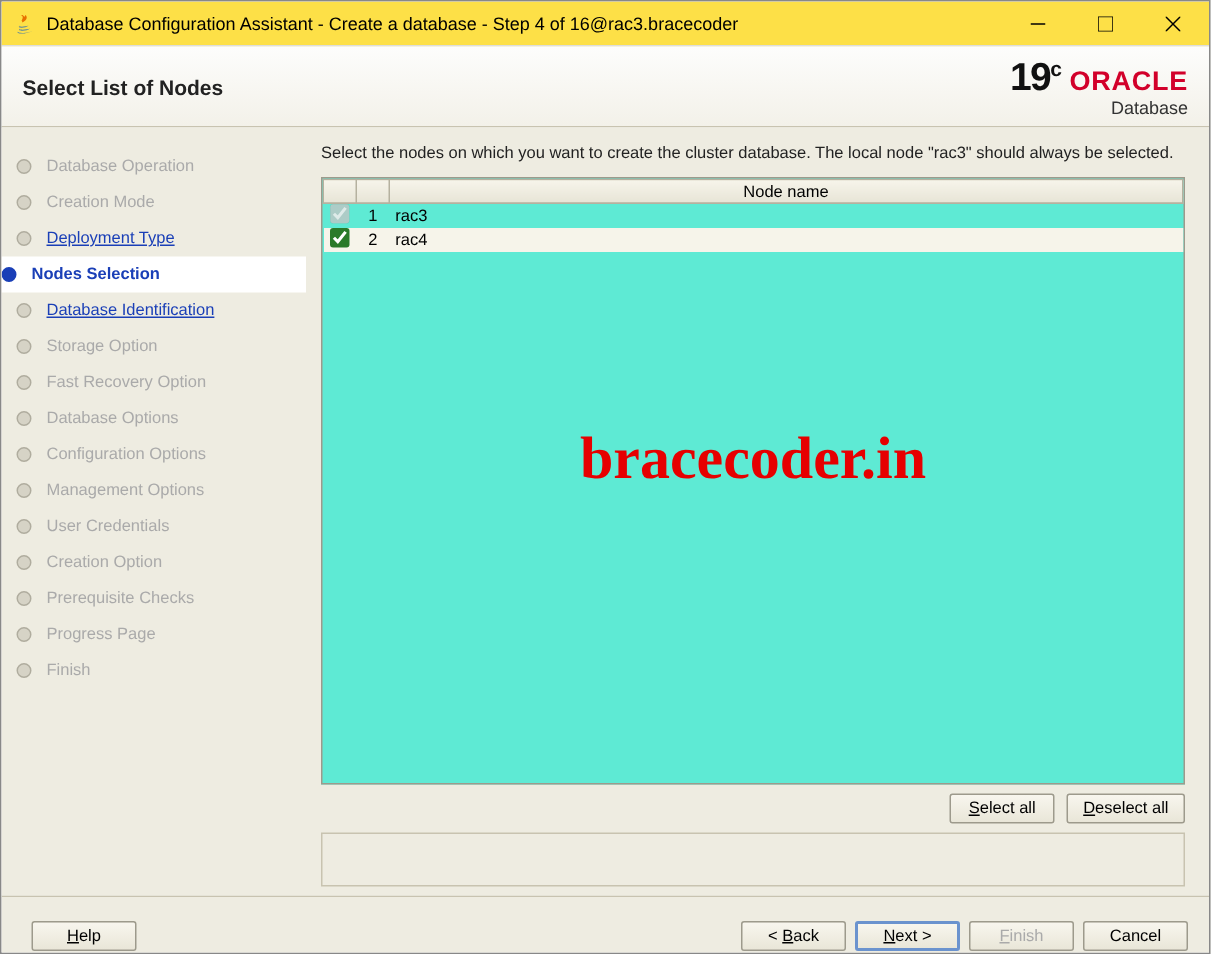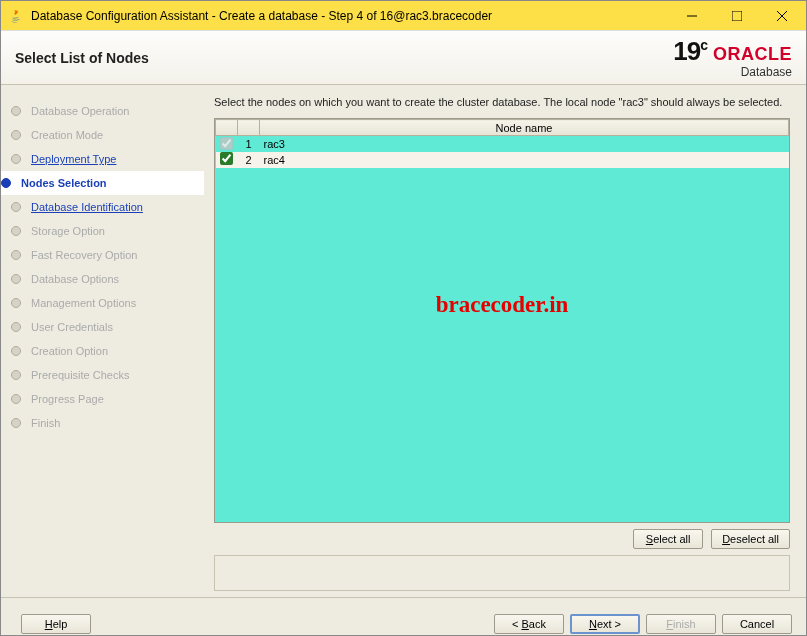--- a/index.html
+++ b/index.html
@@ -29,21 +29,21 @@
 .main { flex: 1; display: flex; flex-direction: column; padding: 10px 16px 6px 10px; background: #eeece1; }
 .instr { font-size: 11px; color: #222; margin-bottom: 8px; line-height: 1.4; }
 .tablewrap { flex: 1; background: #5eead4; border: 1px solid #9d9a8c; position: relative; overflow: hidden; }
 table.nodetable { width: 100%; border-collapse: collapse; font-size: 11px; }
 table.nodetable th { background: linear-gradient(#f6f4ea,#e7e4d6); border: 1px solid #b5b19f; padding: 1px 4px; font-weight: normal; text-align: center; height: 16px; }
 table.nodetable th.chk { width: 22px; }
 table.nodetable th.idx { width: 22px; }
 table.nodetable td { border: 0; padding: 0 4px; height: 16px; }
 table.nodetable td.chk, table.nodetable td.idx { text-align: center; border-right: 0; }
 table.nodetable tr:nth-child(even) td { background: #f6f4ea; }
-.watermark { position: absolute; left: 50%; top: 46%; transform: translate(-50%,-50%); font-family: 'Times New Roman', serif; font-size: 23px; font-weight: bold; color: #e60000; pointer-events: none; }
+.watermark { position: absolute; left: 50%; top: 46%; transform: translate(-50%,-50%); font-family: 'Times New Roman', serif; font-size: 40px; font-weight: bold; color: #e60000; pointer-events: none; }
 .selbtns { display: flex; justify-content: flex-end; gap: 8px; margin-top: 6px; }
 .btn { background: linear-gradient(#f8f6ee,#e9e6d8); border: 1px solid #9d9a8c; border-radius: 2px; padding: 3px 10px; font-size: 11px; cursor: pointer; min-width: 70px; text-align: center; }
 .btn:disabled, .btn.disabled { color: #aaa; cursor: default; }
 .btn.default { border: 2px solid #6b93ce; padding: 2px 9px; }
 .infobox { margin-top: 6px; height: 36px; border: 1px solid #c8c3b0; background: #eeece1; }
 .footer { height: 52px; background: #eeece1; border-top: 1px solid #c8c3b0; display: flex; align-items: center; padding: 0 14px; }
 .footer .spacer { flex: 1; }
 .footer .btn { min-width: 70px; margin-left: 6px; }
 input[type=checkbox] { accent-color: #2a7a2a; }
 </style>
@@ -116,20 +116,24 @@
       <div class="step disabled">
         <span class="dot"></span>
         <span class="label">Fast Recovery Option</span>
       </div>
       <div class="step disabled">
         <span class="dot"></span>
         <span class="label">Database Options</span>
       </div>
       <div class="step disabled">
         <span class="dot"></span>
+        <span class="label">Configuration Options</span>
+      </div>
+      <div class="step disabled">
+        <span class="dot"></span>
         <span class="label">Management Options</span>
       </div>
       <div class="step disabled">
         <span class="dot"></span>
         <span class="label">User Credentials</span>
       </div>
       <div class="step disabled">
         <span class="dot"></span>
         <span class="label">Creation Option</span>
       </div>

